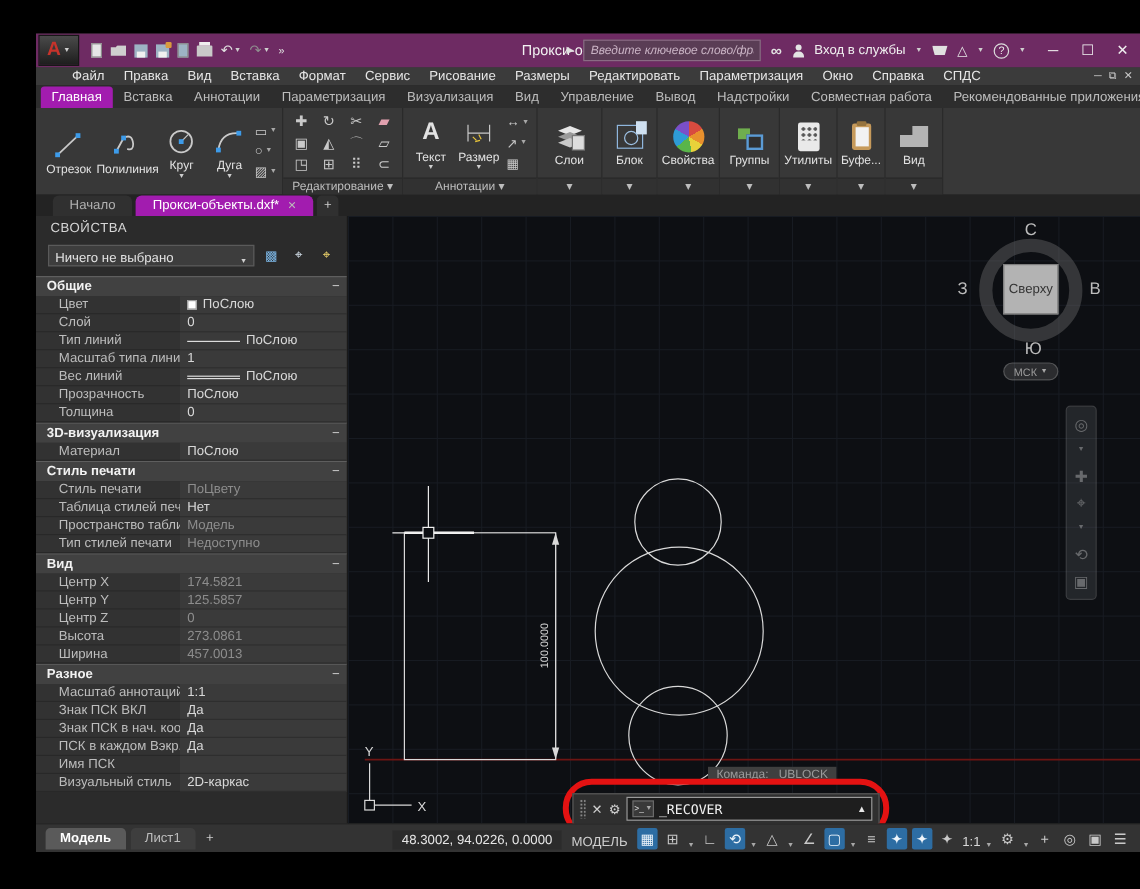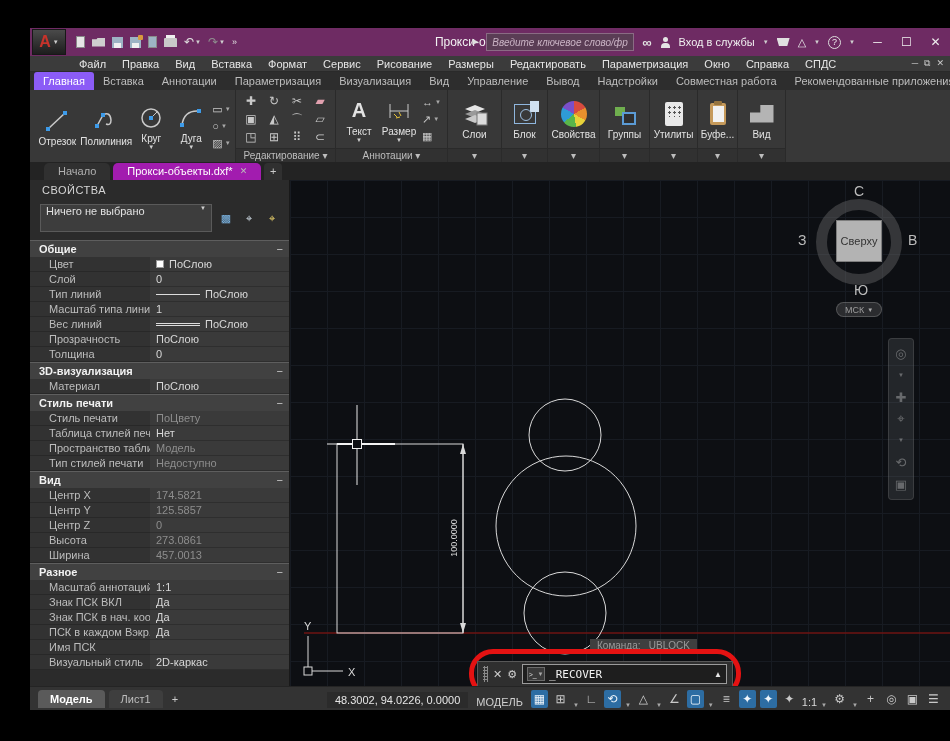--- a/index.html
+++ b/index.html
@@ -31,28 +31,28 @@
   .person::before { content:""; position:absolute; left:3px; top:0; width:5px; height:5px; border-radius:50%; background:#e4e4e4; }
   .person::after { content:""; position:absolute; left:1px; bottom:0; width:9px; height:5px; border-radius:4px 4px 0 0; background:#e4e4e4; }
   .signin { color:#f0f0f0; font-size:11px; }
   .cart { width:13px; height:8px; background:#e0e0e0; clip-path:polygon(0 0,100% 0,82% 100%,18% 100%); position:relative; }
   .tri360 { color:#e6e6e6; font-size:11px; }
   .helpq { width:13px; height:13px; border:1px solid #ddd; border-radius:50%; color:#eee; font-size:9px; display:flex; align-items:center; justify-content:center; }
   .winbtns { display:flex; }
   .wbtn { width:29px; height:28px; color:#f0f0f0; font-size:12px; display:flex; align-items:center; justify-content:center; }
 
   
-  .menubar { height:16px; background:#3b3b3b; border-bottom:1px solid #2a2a2a; display:flex; align-items:center; padding-left:41px; }
+  .menubar { height:16px; background:#3b3b3b; border-bottom:1px solid #2a2a2a; display:flex; align-items:center; padding-left:22px; }
   .mitem { padding:0 8px; font-size:11px; color:#e6e6e6; line-height:16px; }
   .doc-ctrls { margin-left:auto; display:flex; gap:6px; padding-right:6px; color:#c9c9c9; font-size:9px; }
 
   
   .tabrow { height:18px; background:#2d2d2d; display:flex; align-items:flex-end; padding-left:4px; }
   .rtab { padding:0 9px; font-size:11px; color:#bdbdbd; line-height:18px; white-space:nowrap; }
-  .rtab.active { background:#8b5cf6; color:#fff; border-radius:3px 3px 0 0; }
+  .rtab.active { background:#a21caf; color:#fff; border-radius:3px 3px 0 0; }
 
   
   .ribbon { height:72px; background:#383838; display:flex; }
   .panel { border-right:1px solid #2a2a2a; display:flex; flex-direction:column; }
   .pbody { flex:1; display:flex; align-items:center; justify-content:center; gap:3px; padding:2px 3px; }
   .ptitle { height:14px; background:#313131; border-top:1px solid #2a2a2a; text-align:center; font-size:10px; color:#bdbdbd; line-height:13px; white-space:nowrap; }
   .bb { display:flex; flex-direction:column; align-items:center; width:46px; }
   .bicon { height:30px; display:flex; align-items:center; justify-content:center; }
   .blabel { font-size:10px; color:#e2e2e2; white-space:nowrap; }
   .mini { display:flex; flex-direction:column; gap:1px; }
@@ -80,21 +80,21 @@
   .ftab .x { font-size:9px; color:#bbb; }
   .fplus { width:18px; text-align:center; background:#303030; color:#ccc; border-radius:4px 4px 0 0; font-size:11px; line-height:17px; }
 
   
   .main { height:506px; display:flex; }
 
   
   .props { width:260px; background:#2b2b2b; border-right:1px solid #191919; font-size:11px; overflow:hidden; }
   .props-title { height:20px; color:#d6d6d6; letter-spacing:.5px; padding-left:12px; display:flex; align-items:center; font-size:11px; }
   .selrow { display:flex; align-items:center; gap:5px; margin:4px 8px 8px 10px; }
-  .selbox { flex:1; height:28px; background:#3d3d3d; border:1px solid #5a5a5a; color:#e2e2e2; display:flex; align-items:flex-start; padding:0 5px; }
+  .selbox { flex:1; height:18px; background:#3d3d3d; border:1px solid #5a5a5a; color:#e2e2e2; display:flex; align-items:flex-end; padding:0 5px; }
   .selbox .dd { margin-left:auto; }
   .pbtn { width:18px; height:18px; display:flex; align-items:center; justify-content:center; font-size:11px; color:#cdd8e2; }
   .psec-h { height:17px; background:#414141; border-top:1px solid #5e5e5e; color:#f2f2f2; font-weight:bold; padding:0 6px 0 9px; display:flex; align-items:center; }
   .psec-h .minus { margin-left:auto; color:#cfcfcf; font-weight:normal; }
   .prow { display:flex; height:15px; }
   .plabel { width:120px; padding-left:19px; color:#bdbdbd; background:#323232; white-space:nowrap; overflow:hidden; display:flex; align-items:center; border-bottom:1px solid #282828; }
   .pval { flex:1; background:#3a3a3a; color:#d8d8d8; padding-left:6px; display:flex; align-items:center; gap:5px; border-bottom:1px solid #2e2e2e; }
   .pval.muted, .muted { color:#8d8d8d; }
   .swatch { width:8px; height:8px; background:#fff; border:1px solid #999; flex:none; }
   .lthin { width:44px; border-top:1px solid #ddd; flex:none; }

